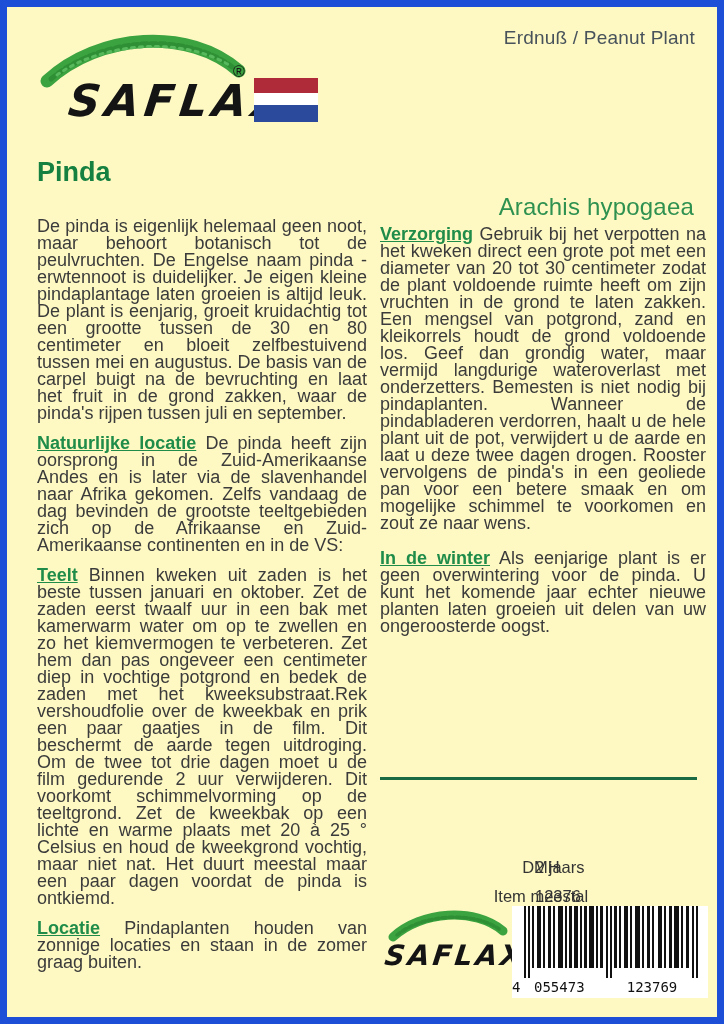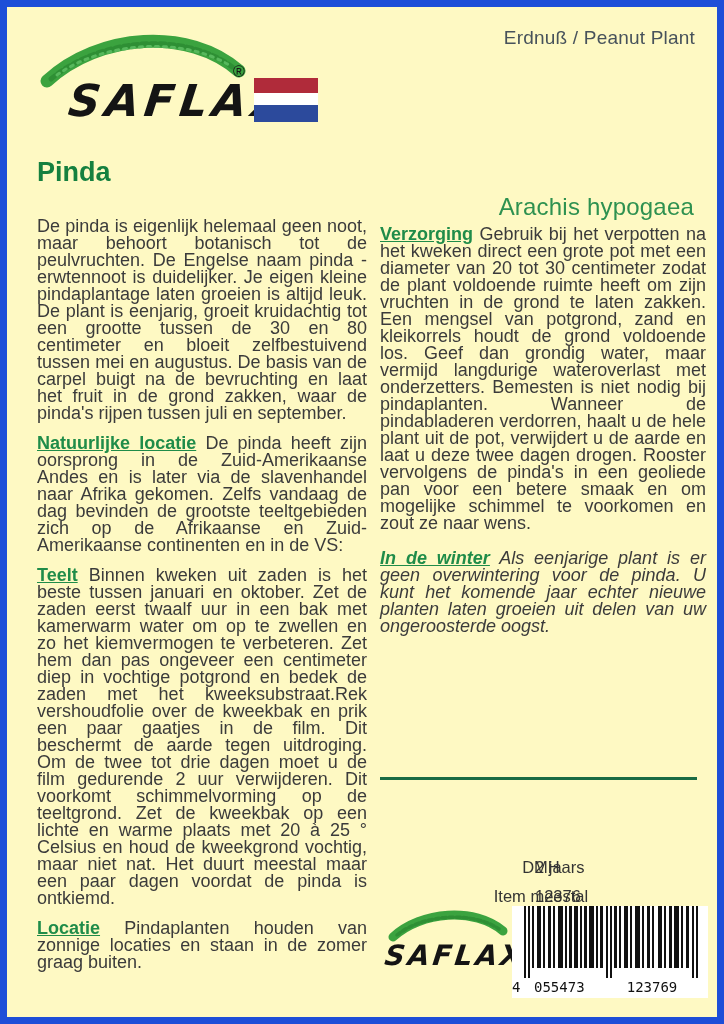--- a/index.html
+++ b/index.html
@@ -109,21 +109,21 @@
     <p class="body"><span class="sect-head">Teelt</span> <span>Binnen kweken uit zaden is het beste tussen januari en oktober. Zet de zaden eerst twaalf uur in een bak met kamerwarm water om op te zwellen en zo het kiemvermogen te verbeteren. Zet hem dan pas ongeveer een centimeter diep in vochtige potgrond en bedek de zaden met het kweeksubstraat.Rek vershoudfolie over de kweekbak en prik een paar gaatjes in de film. Dit beschermt de aarde tegen uitdroging. Om de twee tot drie dagen moet u de film gedurende 2 uur verwijderen. Dit voorkomt schimmelvorming op de teeltgrond. Zet de kweekbak op een lichte en warme plaats met 20 à 25 ° Celsius en houd de kweekgrond vochtig, maar niet nat. Het duurt meestal maar een paar dagen voordat de pinda is ontkiemd.</span></p>
 
     <p class="body"><span class="sect-head">Locatie</span> <span>Pindaplanten houden van zonnige locaties en staan in de zomer graag buiten.</span></p>
   </div>
 
   <div class="col-right">
     <h2 class="botanical">Arachis hypogaea</h2>
 
     <p class="body"><span class="sect-head">Verzorging</span> <span>Gebruik bij het verpotten na het kweken direct een grote pot met een diameter van 20 tot 30 centimeter zodat de plant voldoende ruimte heeft om zijn vruchten in de grond te laten zakken. Een mengsel van potgrond, zand en kleikorrels houdt de grond voldoende los. Geef dan grondig water, maar vermijd langdurige wateroverlast met onderzetters. Bemesten is niet nodig bij pindaplanten. Wanneer de pindabladeren verdorren, haalt u de hele plant uit de pot, verwijdert u de aarde en laat u deze twee dagen drogen. Rooster vervolgens de pinda's in een geoliede pan voor een betere smaak en om mogelijke schimmel te voorkomen en zout ze naar wens.</span></p>
 
-    <p class="body" style="margin-top:18px;font-style:italic;"><span class="sect-head">In de winter</span> <span>Als eenjarige plant is er geen overwintering voor de pinda. U kunt het komende jaar echter nieuwe planten laten groeien uit delen van uw ongeroosterde oogst.</span></p>
+    <p class="body" style="margin-top:18px;"><span class="sect-head">In de winter</span> <span>Als eenjarige plant is er geen overwintering voor de pinda. U kunt het komende jaar echter nieuwe planten laten groeien uit delen van uw ongeroosterde oogst.</span></p>
   </div>
 
   <div class="divider"></div>
 
   <div class="info">
     <div class="info-row">
       <span>DMH</span>
       <span class="info-value">2 jaars</span>
     </div>
     <div class="info-row">

